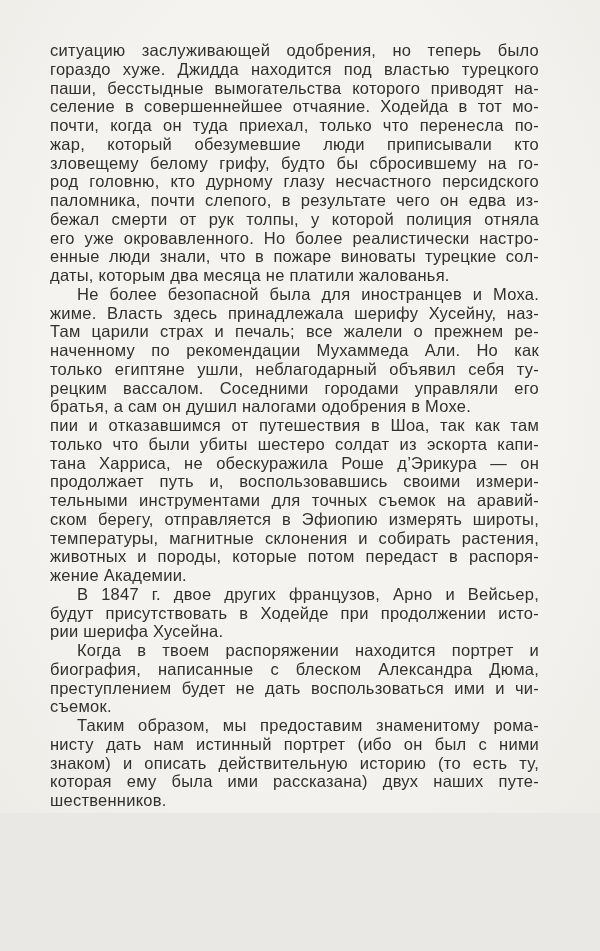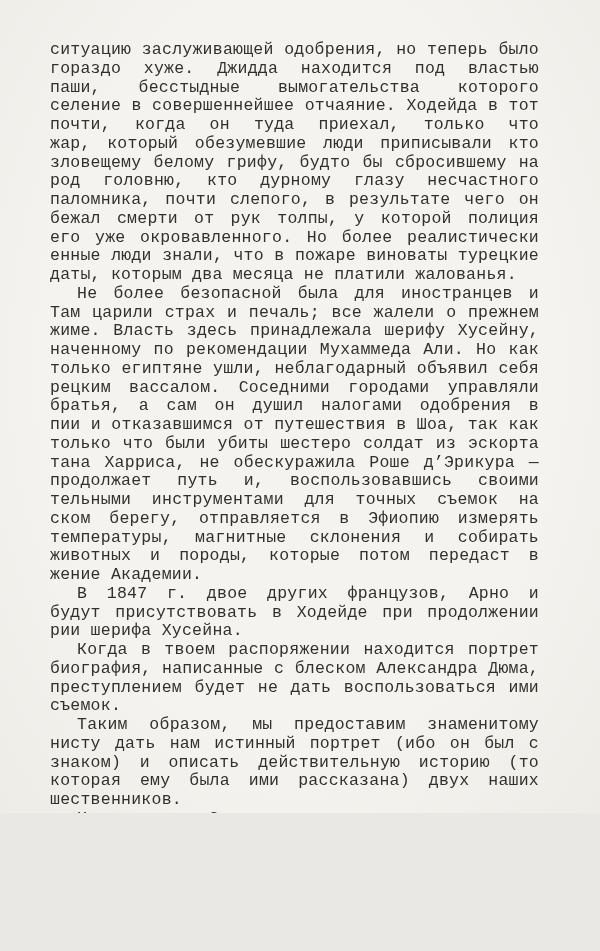--- a/index.html
+++ b/index.html
@@ -7,21 +7,21 @@
     padding: 0;
     width: 600px;
     height: 951px;
     background: #e9e8e4;
   }
   .page {
     position: relative;
     width: 600px;
     height: 813px;
     background: radial-gradient(ellipse at 50% 45%, #f4f3ef 60%, #edece7 100%);
-    font-family: Liberation Mono, monospace;
+    font-family: Liberation Sans, sans-serif;
     color: #32302c;
     overflow: hidden;
   }
   .text-block {
     position: absolute;
     left: 50px;
     top: 41px;
     width: 489px;
   }
   .line {
@@ -77,22 +77,22 @@
       <div class="line">почти, когда он туда приехал, только что перенесла по-</div>
       <div class="line">жар, который обезумевшие люди приписывали кто</div>
       <div class="line">зловещему белому грифу, будто бы сбросившему на го-</div>
       <div class="line">род головню, кто дурному глазу несчастного персидского</div>
       <div class="line">паломника, почти слепого, в результате чего он едва из-</div>
       <div class="line">бежал смерти от рук толпы, у которой полиция отняла</div>
       <div class="line">его уже окровавленного. Но более реалистически настро-</div>
       <div class="line">енные люди знали, что в пожаре виноваты турецкие сол-</div>
       <div class="line end">даты, которым два месяца не платили жалованья.</div>
       <div class="line indent">Не более безопасной была для иностранцев и Моха.</div>
+      <div class="line">жиме. Власть здесь принадлежала шерифу Хусейну, наз-</div>
       <div class="line">Там царили страх и печаль; все жалели о прежнем ре-</div>
-      <div class="line">жиме. Власть здесь принадлежала шерифу Хусейну, наз-</div>
       <div class="line">наченному по рекомендации Мухаммеда Али. Но как</div>
       <div class="line">только египтяне ушли, неблагодарный объявил себя ту-</div>
       <div class="line">рецким вассалом. Соседними городами управляли его</div>
       <div class="line end">братья, а сам он душил налогами одобрения в Мохе.</div>
       <div class="line">пии и отказавшимся от путешествия в Шоа, так как там</div>
       <div class="line">только что были убиты шестеро солдат из эскорта капи-</div>
       <div class="line">тана Харриса, не обескуражила Роше д’Эрикура — он</div>
       <div class="line">продолжает путь и, воспользовавшись своими измери-</div>
       <div class="line">тельными инструментами для точных съемок на аравий-</div>
       <div class="line">ском берегу, отправляется в Эфиопию измерять широты,</div>

